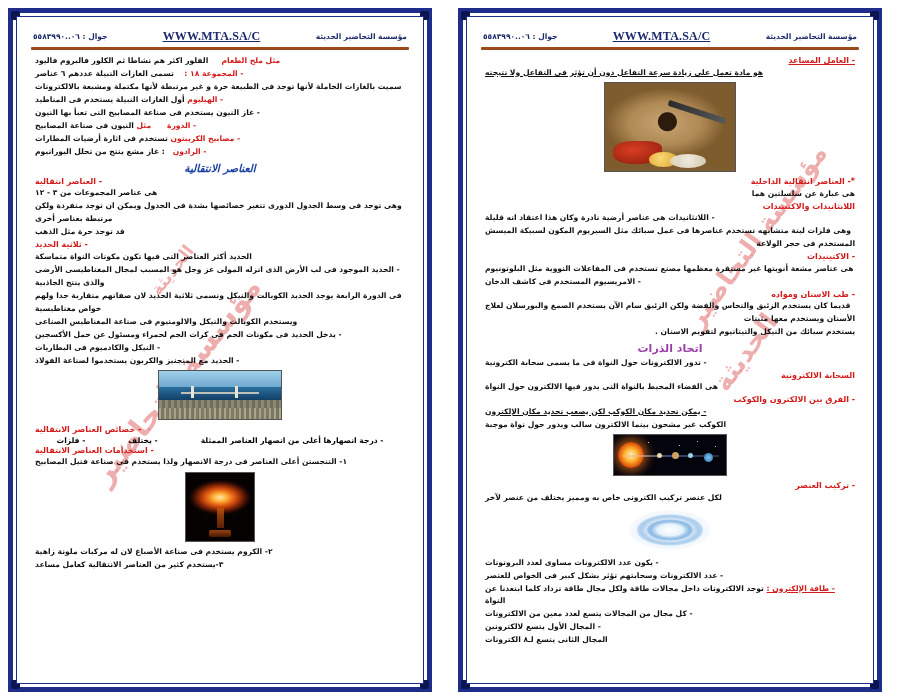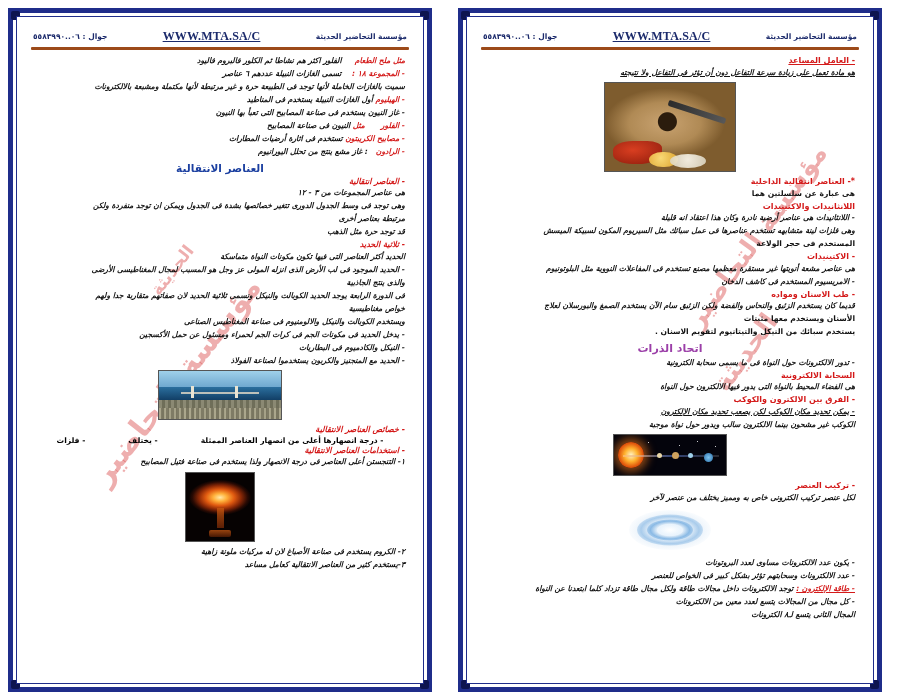--- a/index.html
+++ b/index.html
@@ -24,26 +24,26 @@
   .hdr{display:flex;align-items:center;justify-content:space-between;
       font-size:7.5px;color:#1b2a6b;font-weight:bold;padding:2px 6px 0 6px;}
   .hdr .site{font-family:"Liberation Serif",serif;font-size:12px;color:#1b2a6b;
       text-decoration:underline;letter-spacing:.2px;}
   .hdr .mob{direction:rtl;}
   .rule{height:3px;background:#9c4a19;margin:3px 4px 5px 4px;border-radius:1px;}
 
   
   .body{padding:0 8px;position:relative;z-index:3;}
   p{margin:0 0 1.5px 0;font-size:7.6px;line-height:11.5px;color:#111111;font-weight:bold;}
-  .ctr{text-align:right;font-style:italic;}
+  .ctr{text-align:left;}
   .rt{text-align:right;}
   .red{color:#d41a1a;font-weight:bold;}
   .ul{text-decoration:underline;}
   .title-pink{color:#9b3fa8;font-size:11px;text-align:center;margin:4px 0 2px 0;font-weight:bold;}
-  .title-navy{color:#1b3fa0;font-size:10.5px;text-align:center;margin:4px 0 2px 0;font-weight:bold;}
+  .title-navy{color:#1b3fa0;font-size:10.5px;text-align:center;margin:4px 0 2px 0;font-weight:bold;font-style:italic;}
   .sub-red{color:#d41a1a;font-size:8px;font-weight:bold;margin:0 0;}
   .three{display:flex;justify-content:space-around;font-size:7.6px;font-weight:bold;}
 
   
   .fig{display:block;margin:4px auto;border:1px solid #555;position:relative;overflow:hidden;z-index:4;}
   .fig-lamp{width:68px;height:68px;background:radial-gradient(ellipse 46% 26% at 50% 36%,#ffe9a8 0%,#ffb03a 22%,#e05a10 46%,#8a2806 68%,#2a0a03 88%,#060202 100%),#070303;}
   .fig-lamp .stem{position:absolute;left:50%;top:52%;width:7px;height:30%;margin-left:-3.5px;
       background:linear-gradient(#c4550f,#6a2406);opacity:.85;}
   .fig-lamp .base{position:absolute;left:50%;bottom:5%;width:22px;height:7px;margin-left:-11px;
       background:linear-gradient(#a84a10,#4d1a04);border-radius:2px;opacity:.9;}
@@ -145,21 +145,21 @@
             <p class="ctr">سميت بالغازات الخاملة لأنها توجد فى الطبيعة حرة و غير مرتبطة لأنها مكتملة ومشبعة بالالكترونات</p>
 
             <p class="ctr">
               <span class="red">- الهيليوم</span>
               <span>أول الغازات النبيلة يستخدم فى المناطيد</span>
             </p>
 
             <p class="ctr">- غاز النيون يستخدم فى صناعة المصابيح التى تعبأ بها النيون</p>
 
             <p class="ctr">
-              <span class="red">- الفلور</span>
+              <span class="red">- الدورة</span>
               &nbsp;&nbsp;&nbsp;&nbsp;
               <span class="red">مثل</span>
               <span>النيون فى صناعة المصابيح</span>
             </p>
 
             <p class="ctr">
               <span class="red">- مصابيح الكريبتون</span>
               <span>تستخدم فى اثارة أرضيات المطارات</span>
             </p>
 
@@ -299,19 +299,20 @@
               <span class="ring r4"></span>
             </div>
 
             <p class="ctr">- يكون عدد الالكترونات مساوى لعدد البروتونات</p>
             <p class="ctr">- عدد الالكترونات وسحابتهم تؤثر بشكل كبير فى الخواص للعنصر</p>
             <p class="ctr">
               <span class="red ul">- طاقة الإلكترون :</span>
               <span>توجد الالكترونات داخل مجالات طاقة ولكل مجال طاقة تزداد كلما ابتعدنا عن النواة</span>
             </p>
             <p class="ctr">- كل مجال من المجالات يتسع لعدد معين من الالكترونات</p>
+            <p class="ctr">- المجال الأول يتسع لالكترونين</p>
             <p class="ctr">المجال الثانى يتسع لـ٨ الكترونات</p>
           </div>
         </div>
       </div>
     </div>
   </div>
 </div>
 
 </body></html>

